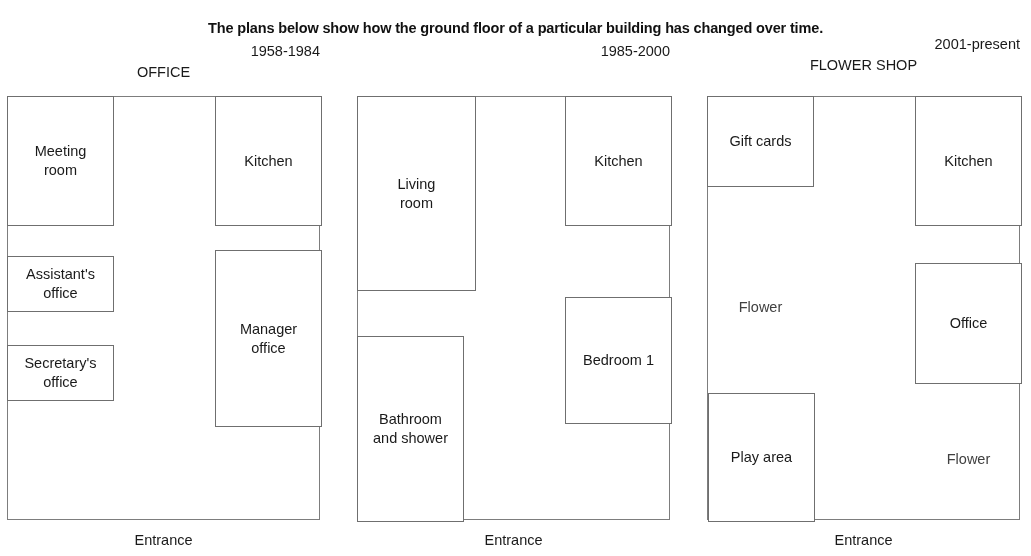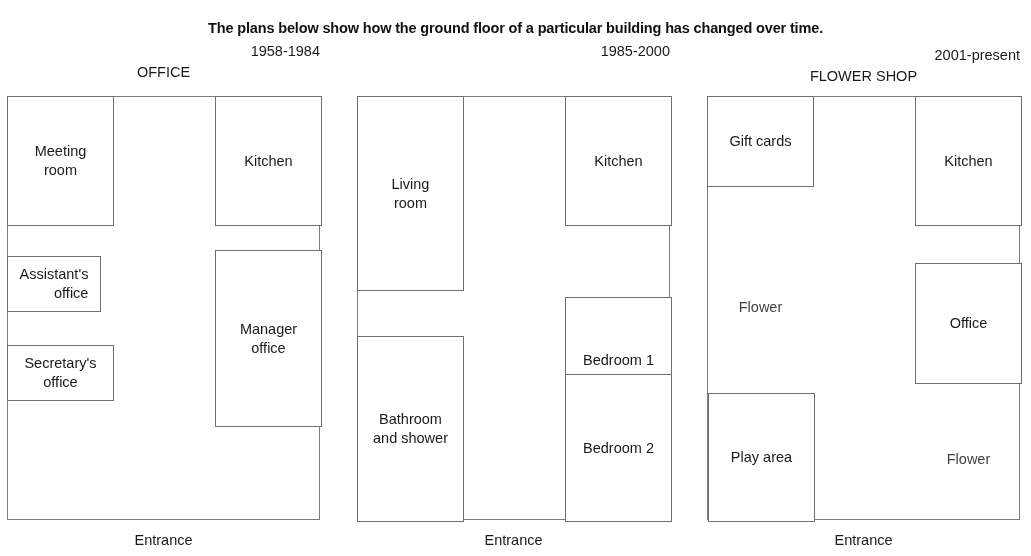--- a/index.html
+++ b/index.html
@@ -95,37 +95,37 @@
 
 <div id="main-title">The plans below show how the ground floor of a particular building has changed over time.</div>
 
 <div class="plan-header" style="left:7px; top:41px; width:313px;">
   <span class="period">1958-1984</span>
   <span class="usage">OFFICE</span>
 </div>
 <div class="plan-header" style="left:357px; top:41px; width:313px;">
   <span class="period">1985-2000</span>
 </div>
-<div class="plan-header" style="left:707px; top:45px; width:313px;">
+<div class="plan-header" style="left:707px; top:34px; width:313px;">
   <span class="period">2001-present</span>
   <span class="usage">FLOWER SHOP</span>
 </div>
 
 <div class="plan" style="left:7px; top:96px; width:313px; height:424px;">
 
   <div class="room" style="left:-1px; top:-1px; width:107px; height:130px;">
     <span class="label">Meeting
 room</span>
   </div>
 
   <div class="room" style="left:207px; top:-1px; width:107px; height:130px;">
     <span class="label">Kitchen</span>
   </div>
 
-  <div class="room" style="left:-1px; top:159px; width:94px; height:56px;text-align:right;">
+  <div class="room" style="left:-1px; top:159px; width:107px; height:56px;">
     <span class="label">Assistant's
 office</span>
   </div>
 
   <div class="room" style="left:207px; top:153px; width:107px; height:177px;">
     <span class="label">Manager
 office</span>
   </div>
 
   <div class="room" style="left:-1px; top:248px; width:107px; height:56px;">
@@ -133,41 +133,38 @@
 office</span>
   </div>
 
 
 </div>
 
 <div class="entrance" style="left:7px; top:532px; width:313px;">Entrance</div>
 
 <div class="plan" style="left:357px; top:96px; width:313px; height:424px;">
 
-  <div class="room" style="left:-1px; top:-1px; width:107px; height:195px;justify-content:center;">
+  <div class="room" style="left:-1px; top:-1px; width:119px; height:195px;justify-content:center;">
     <span class="label">Living
 room</span>
   </div>
 
   <div class="room" style="left:207px; top:-1px; width:107px; height:130px;">
     <span class="label">Kitchen</span>
   </div>
 
   <div class="room" style="left:207px; top:163px; width:107px; height:127px;margin-top:37px;">
     <span class="label">Bedroom 1</span>
   </div>
 
   <div class="room" style="left:-1px; top:239px; width:107px; height:186px;">
     <span class="label">Bathroom
 and shower</span>
   </div>
 
-  <div class="room" style="left:207px; top:277px; width:107px; height:148px;">
-    <span class="label">Bedroom 2</span>
-  </div>
 </div>
 
 <div class="entrance" style="left:357px; top:532px; width:313px;">Entrance</div>
 
 <div class="plan" style="left:707px; top:96px; width:313px; height:424px;">
 
   <div class="room" style="left:-1px; top:-1px; width:107px; height:91px;">
     <span class="label">Gift cards</span>
   </div>
 

